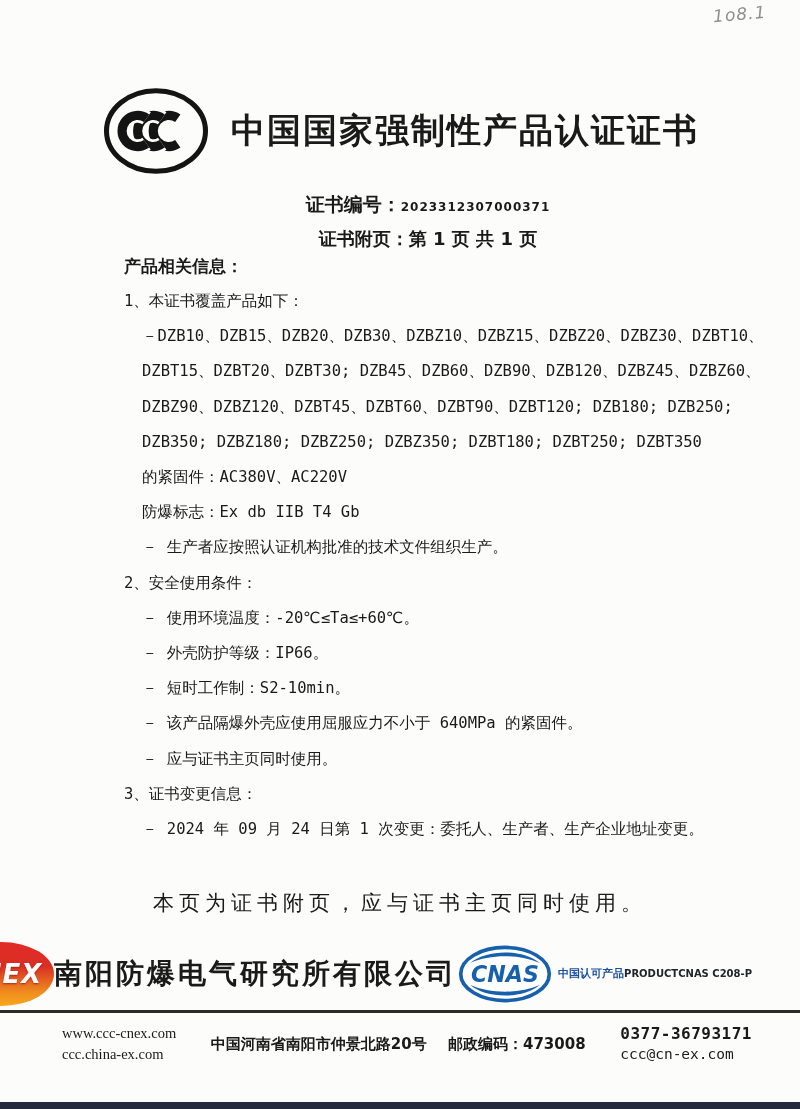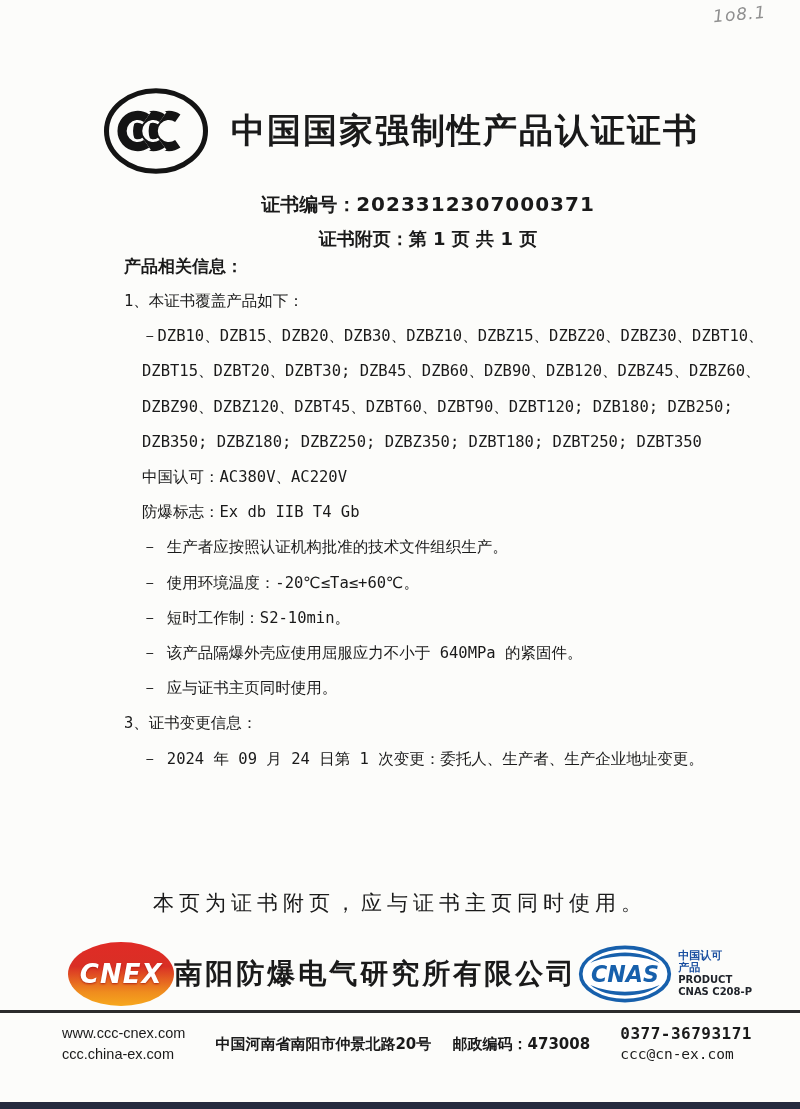--- a/index.html
+++ b/index.html
@@ -13,21 +13,21 @@
   }
 
   .header { position:absolute; top:84px; left:0; width:800px;
     display:flex; align-items:center; justify-content:center; gap:20px; }
   .ccc-logo { width:110px; height:94px; flex:0 0 auto; }
   .title { font-size:34px; font-weight:bold; letter-spacing:2px; white-space:nowrap; }
 
   .centered { position:absolute; left:0; width:800px; text-align:center; white-space:nowrap; }
   .shift { transform:translateX(28px); }
   .cert-line1 { top:192px; font-size:19px; font-weight:bold; }
-  .cert-line1 .num { font-size:20px; letter-spacing:1px; }
+  .cert-line1 .num { font-size:12px; letter-spacing:1px; }
   .cert-line2 { top:227px; font-size:18px; font-weight:bold; }
 
   .body-block { position:absolute; top:249px; left:124px; right:48px;
     font-family:"DejaVu Sans Mono","DejaVu Sans",sans-serif; font-size:15.5px; }
   .section-title { font-family:"DejaVu Sans",sans-serif; font-size:17px; font-weight:bold; line-height:35px; }
   .line { line-height:35.2px; white-space:nowrap; }
   .lvl0 { padding-left:0; }
   .lvl1 { padding-left:18px; }
 
   .note { top:889px; font-size:21px; letter-spacing:5px; }
@@ -35,28 +35,28 @@
   .brands { position:absolute; top:936px; left:62px; right:48px; height:76px;
     display:flex; align-items:center; justify-content:flex-end; }
   .cnex { width:106px; height:64px; border-radius:50%;
     background:linear-gradient(180deg,#e02b26 0%,#d92f25 38%,#ef8c1e 78%,#f7a81d 100%);
     display:flex; align-items:center; justify-content:center; flex:0 0 auto; }
   .cnex span { color:#fff; font-weight:bold; font-style:italic; font-size:26px; letter-spacing:1px;
     text-shadow:0 1px 2px rgba(160,20,15,.75); }
   .company { font-size:28px; font-weight:bold; letter-spacing:3px; white-space:nowrap; }
   .cnas { display:flex; align-items:center; gap:5px; flex:0 0 auto; }
   .cnas svg { width:96px; height:62px; }
-  .cnas-text { display:flex; flex-direction:column; line-height:12px; }
+  .cnas-text { display:flex; flex-direction:row; line-height:12px; }
   .cnas-text .cn { color:#1a4fa0; font-size:11px; font-weight:bold; }
   .cnas-text .en { color:#20242b; font-size:10px; font-weight:bold; }
 
   .divider { position:absolute; top:1010px; left:0; width:800px; border-top:3px solid #2b2b2b; }
   .info { position:absolute; top:1020px; left:62px; right:48px; height:48px;
     display:flex; align-items:center; justify-content:space-between; }
-  .urls { font-family:Liberation Sans, sans-serif; font-size:14.5px; line-height:21px; }
+  .urls { font-family:Liberation Serif, serif; font-size:14.5px; line-height:21px; }
   .addr { font-size:15px; font-weight:bold; white-space:nowrap; }
   .addr .postal { margin-left:16px; }
   .contact { font-family:"DejaVu Sans Mono","DejaVu Sans",sans-serif; font-size:14.5px; line-height:21px; }
   .contact .phone { font-size:16px; font-weight:bold; letter-spacing:.5px; }
 
   .bottom-bar { position:absolute; bottom:0; left:0; width:800px; height:7px; background:#242a3e; }
 </style>
 </head>
 <body>
 
@@ -91,29 +91,31 @@
         <div class="line lvl0">1、本证书覆盖产品如下：</div>
 
         <div class="line lvl1">－DZB10、DZB15、DZB20、DZB30、DZBZ10、DZBZ15、DZBZ20、DZBZ30、DZBT10、</div>
 
         <div class="line lvl1">DZBT15、DZBT20、DZBT30; DZB45、DZB60、DZB90、DZB120、DZBZ45、DZBZ60、</div>
 
         <div class="line lvl1">DZBZ90、DZBZ120、DZBT45、DZBT60、DZBT90、DZBT120; DZB180; DZB250;</div>
 
         <div class="line lvl1">DZB350; DZBZ180; DZBZ250; DZBZ350; DZBT180; DZBT250; DZBT350</div>
 
-        <div class="line lvl1">中国认可：AC380V、AC220V</div>
+        <div class="line lvl1">的紧固件：AC380V、AC220V</div>
 
         <div class="line lvl1">防爆标志：Ex db IIB T4 Gb</div>
 
         <div class="line lvl1">－ 生产者应按照认证机构批准的技术文件组织生产。</div>
 
+        <div class="line lvl0">2、安全使用条件：</div>
 
         <div class="line lvl1">－ 使用环境温度：-20℃≤Ta≤+60℃。</div>
 
+        <div class="line lvl1">－ 外壳防护等级：IP66。</div>
 
         <div class="line lvl1">－ 短时工作制：S2-10min。</div>
 
         <div class="line lvl1">－ 该产品隔爆外壳应使用屈服应力不小于 640MPa 的紧固件。</div>
 
         <div class="line lvl1">－ 应与证书主页同时使用。</div>
 
         <div class="line lvl0">3、证书变更信息：</div>
 
         <div class="line lvl1">－ 2024 年 09 月 24 日第 1 次变更：委托人、生产者、生产企业地址变更。</div>

